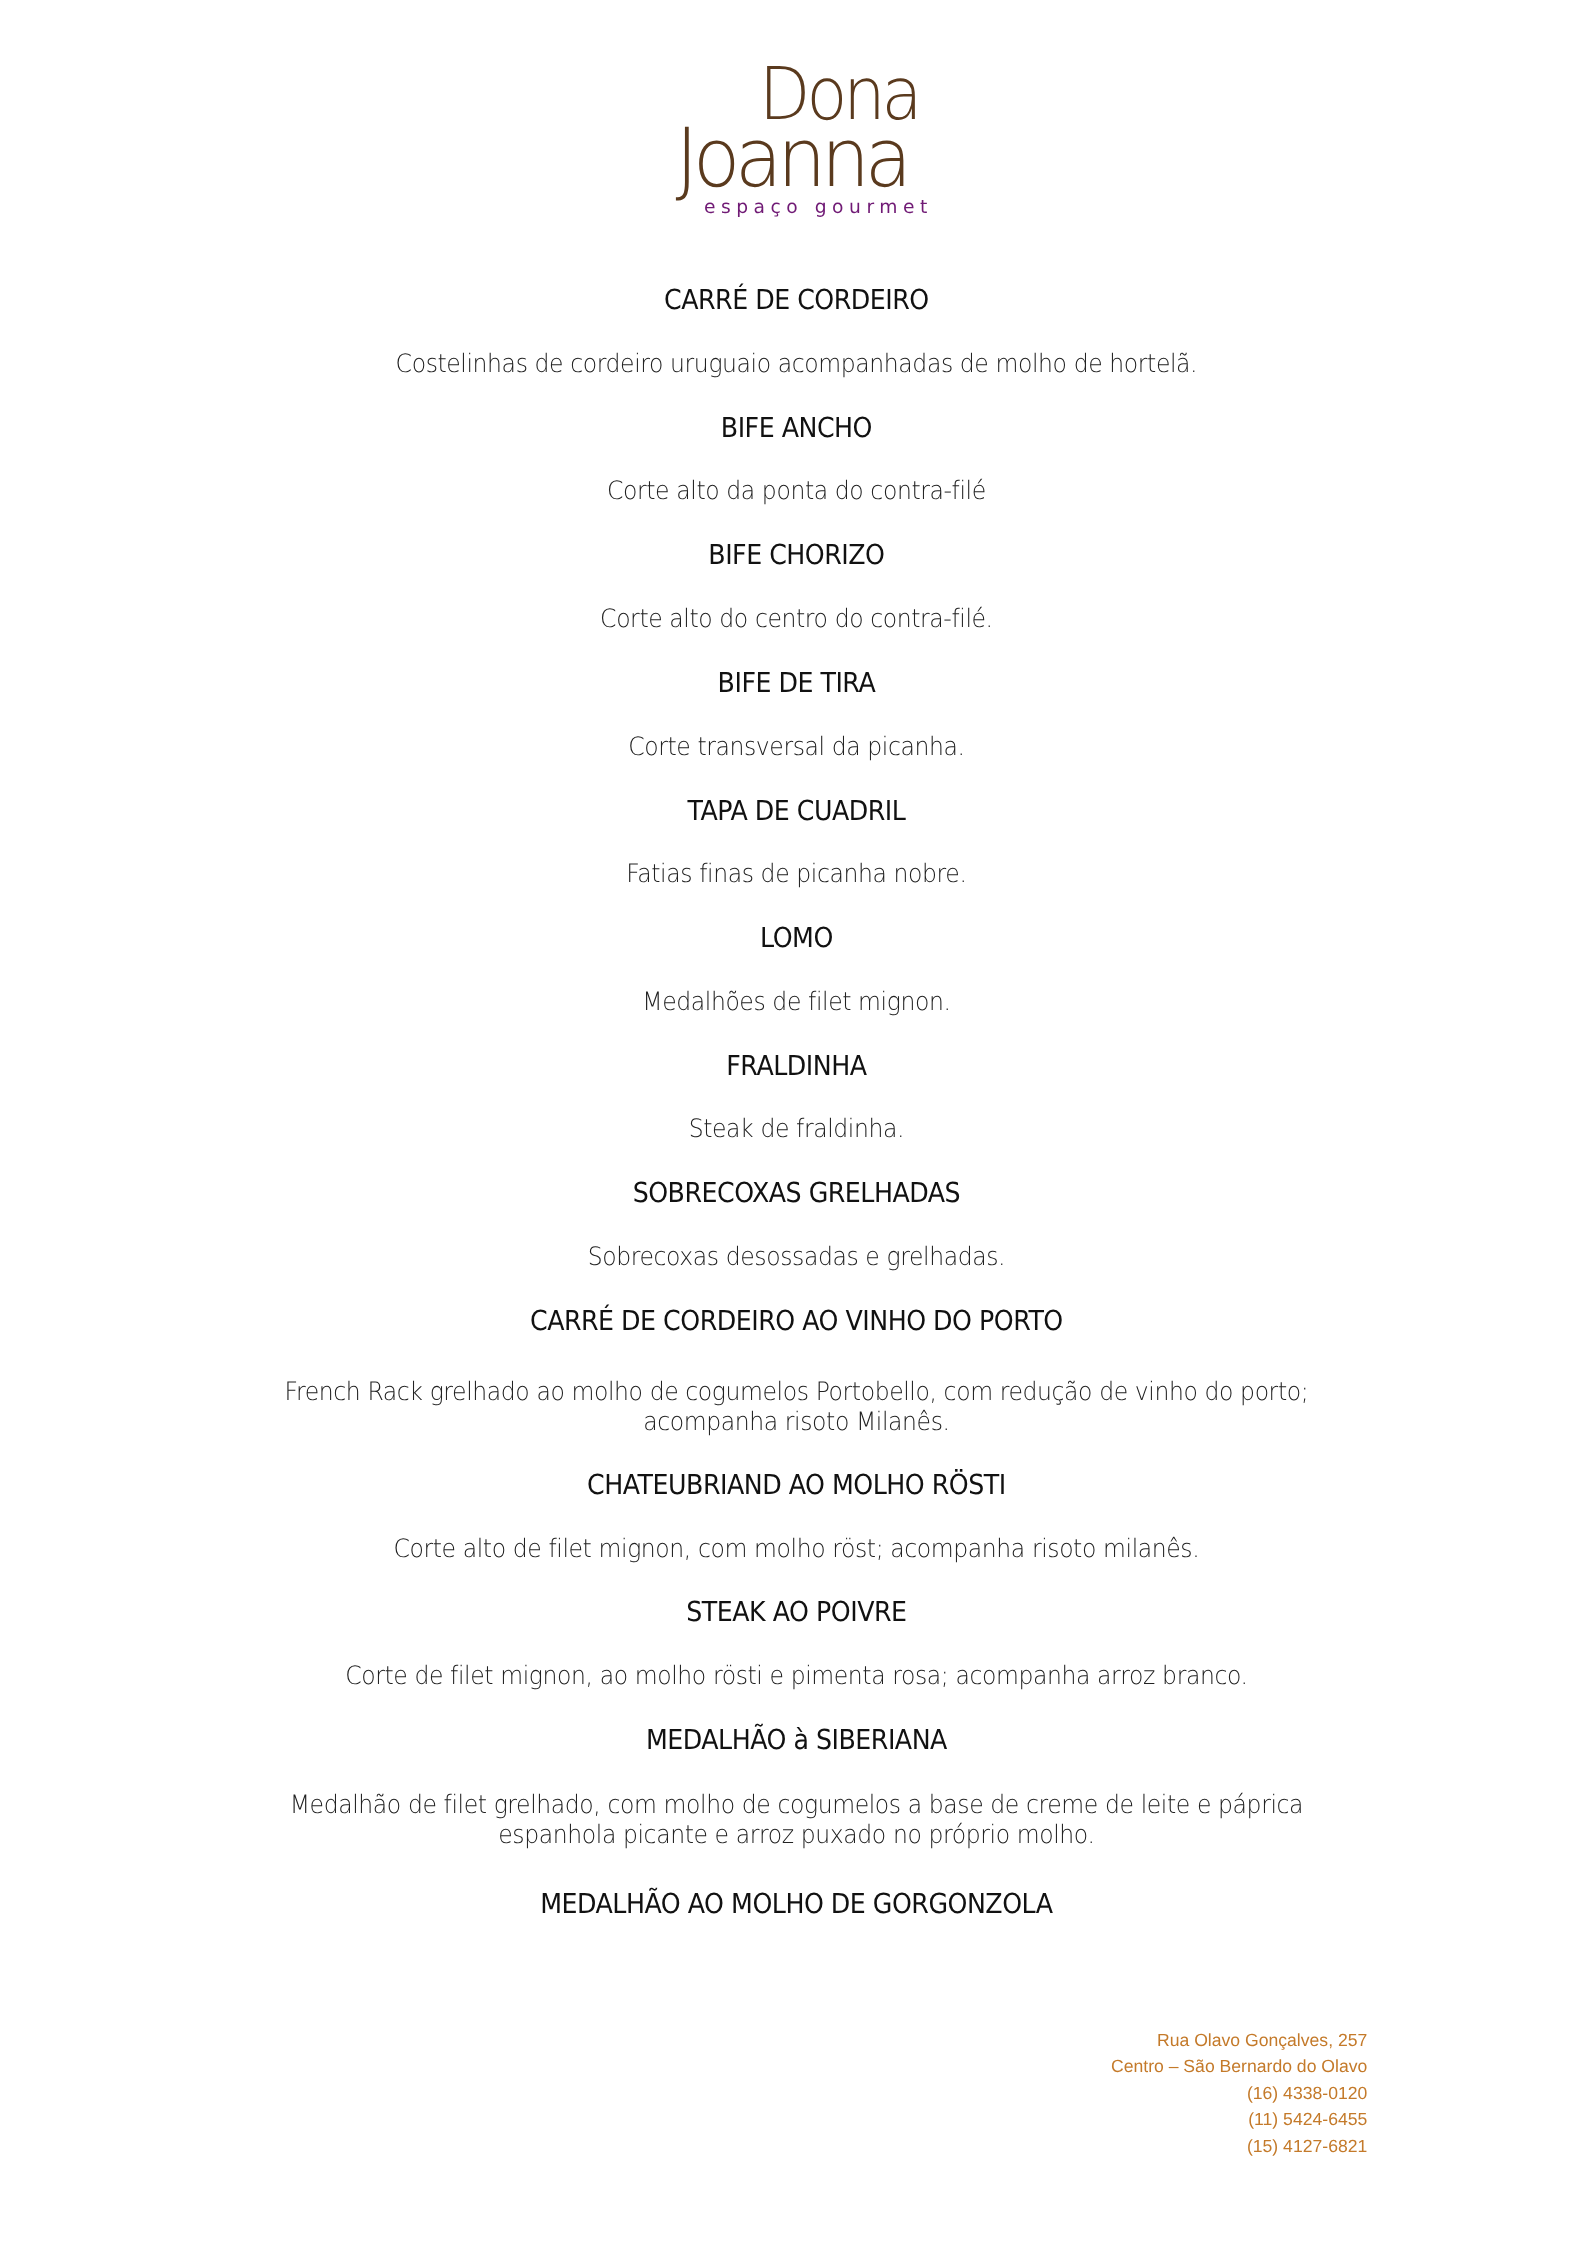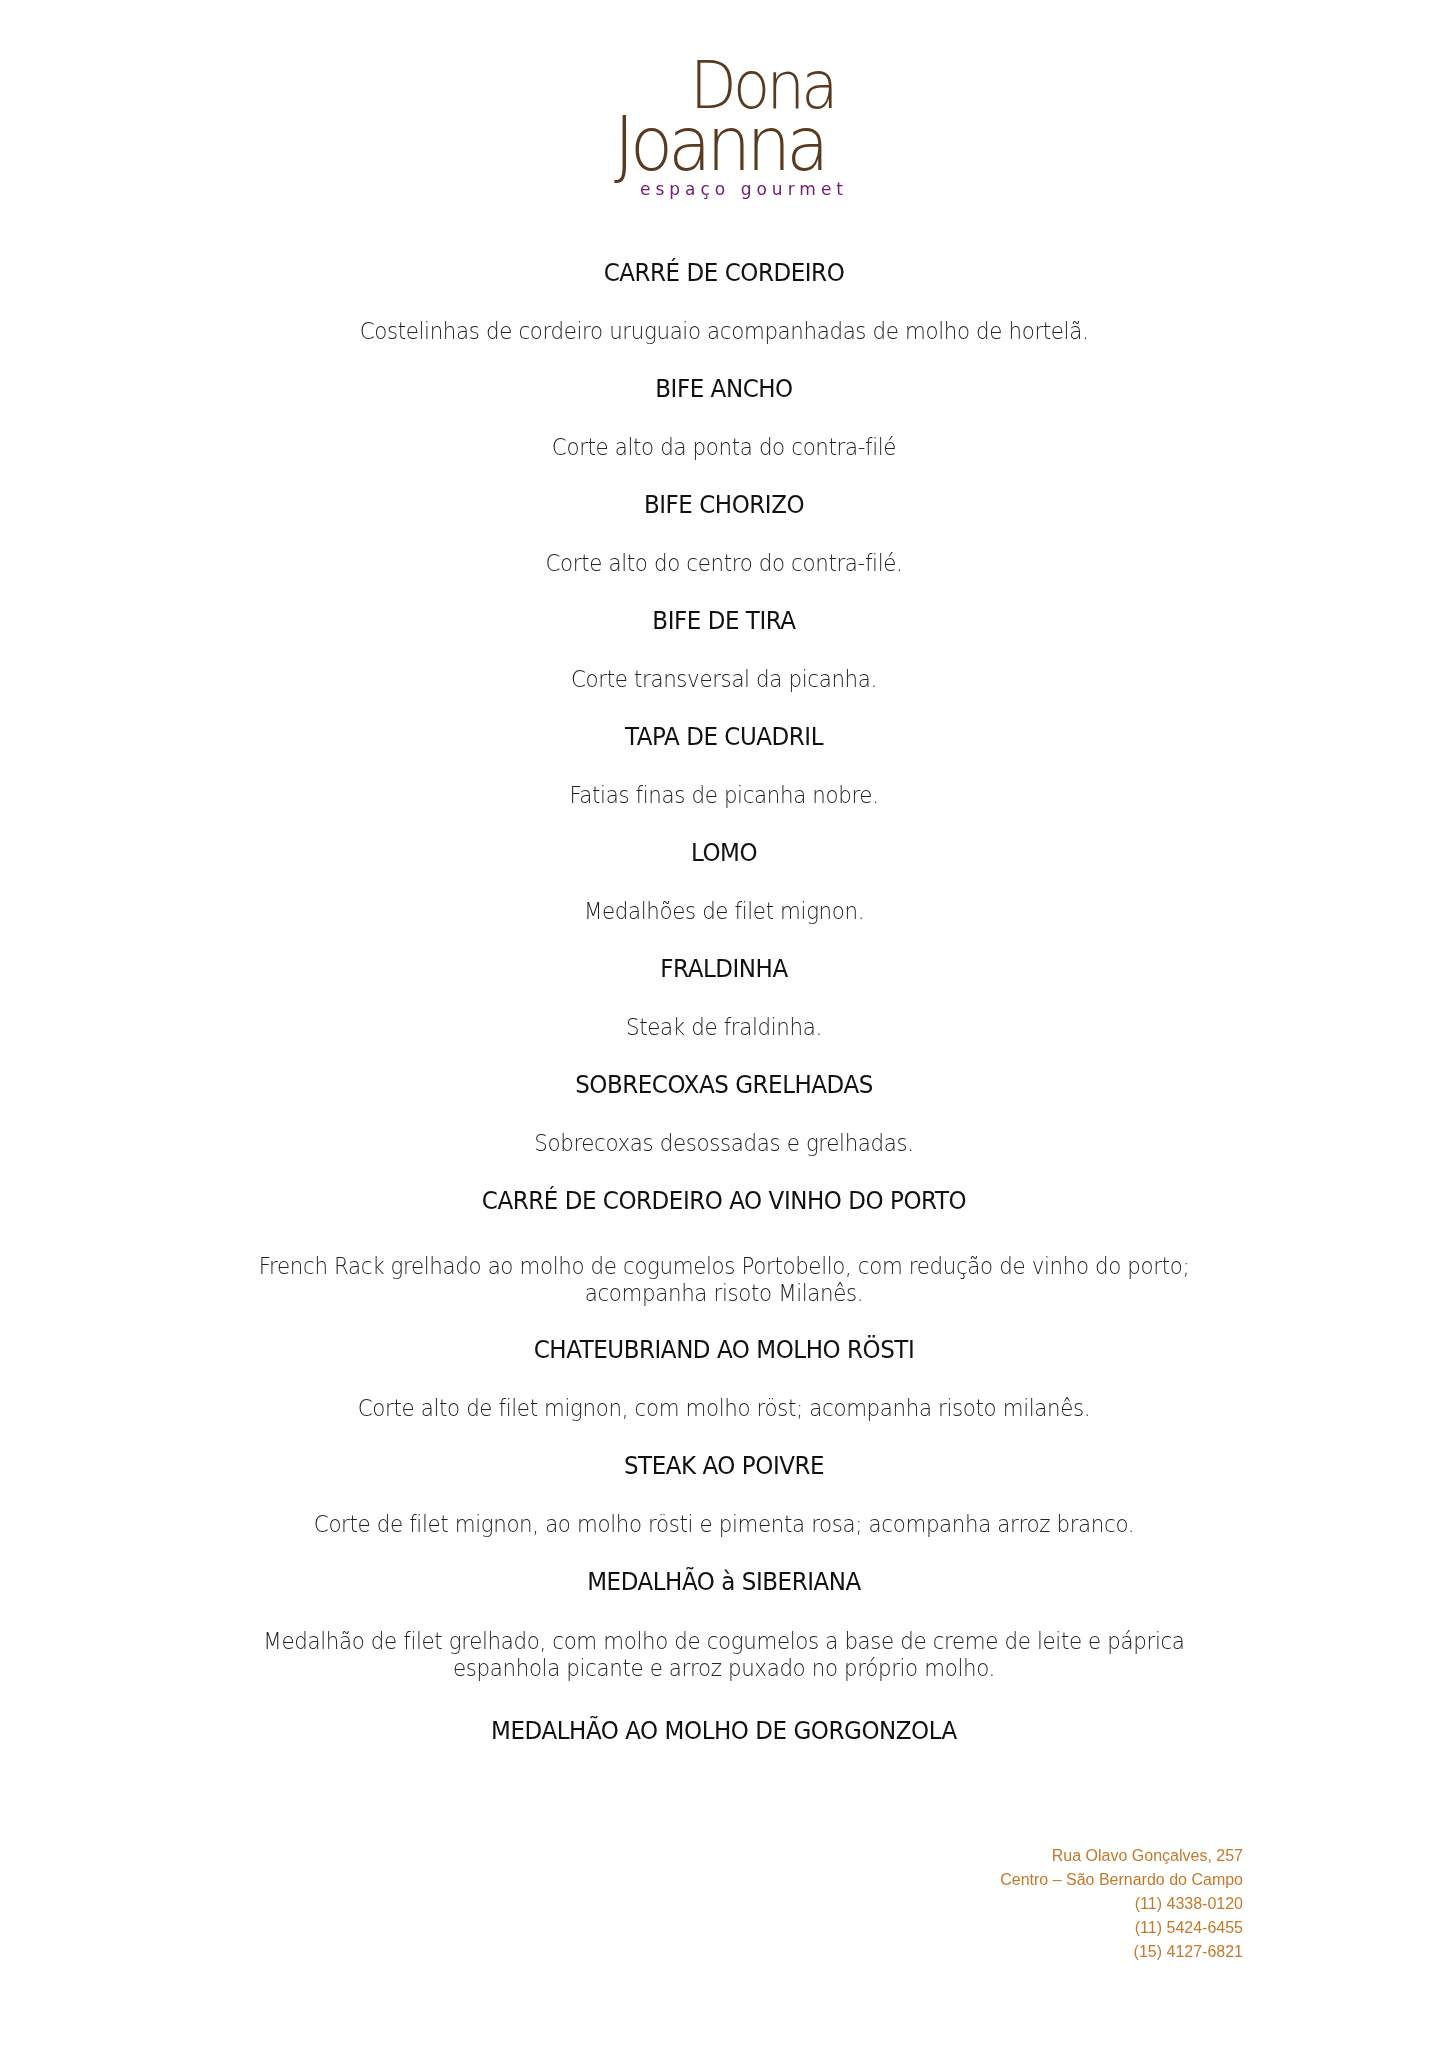--- a/index.html
+++ b/index.html
@@ -148,17 +148,17 @@
 
   <div class="title" style="top:1567px">MEDALHÃO à SIBERIANA</div>
   <div class="desc" style="top:1628px">Medalhão de filet grelhado, com molho de cogumelos a base de creme de leite e páprica</div>
   <div class="desc" style="top:1655px">espanhola picante e arroz puxado no próprio molho.</div>
 
   <div class="title" style="top:1716px">MEDALHÃO AO MOLHO DE GORGONZOLA</div>
 </div>
 
 <div class="footer">
   <div>Rua Olavo Gonçalves, 257</div>
-  <div>Centro – São Bernardo do Campo</div>
-  <div>(11) 4338-0120</div>
+  <div>Centro – São Bernardo do Olavo</div>
+  <div>(16) 4338-0120</div>
   <div>(11) 5424-6455</div>
   <div>(15) 4127-6821</div>
 </div>
 
 </body></html>

